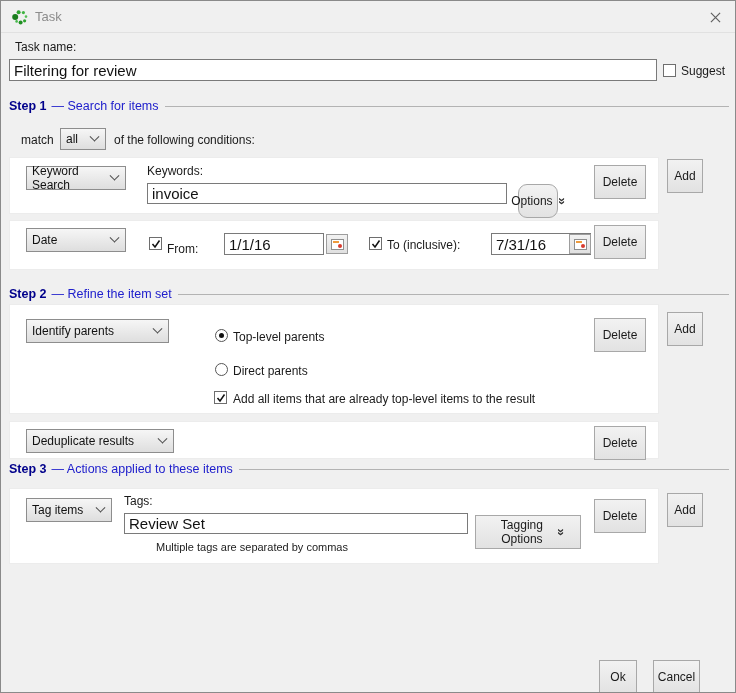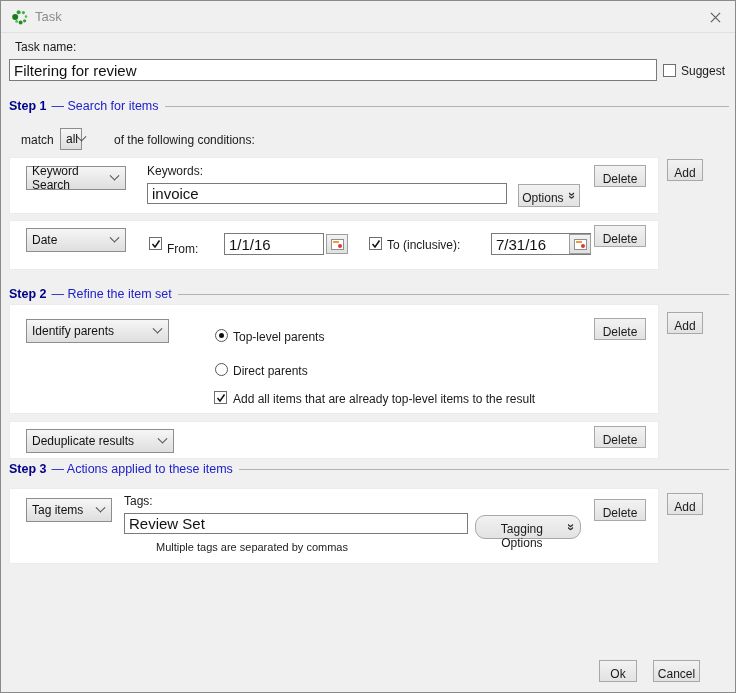--- a/index.html
+++ b/index.html
@@ -23,22 +23,22 @@
 
   
   .txt { position: absolute; white-space: nowrap; }
   .input {
     position: absolute; border: 1px solid #7a7a7a; background: #fff;
     font-family: "Liberation Sans", sans-serif; font-size: 15px; padding: 0 4px; color: #111;
   }
   .btn {
     position: absolute; background: linear-gradient(#f2f2f2, #e2e2e2);
     border: 1px solid #a8a8a8; font-family: "Liberation Sans", sans-serif;
-    font-size: 12px; color: #1a1a1a; display: flex; justify-content: center;
-    gap: 5px; padding: 6px;
+    font-size: 12px; color: #1a1a1a; display: flex; align-items: center; justify-content: center;
+    gap: 5px; padding: 16px;
   }
   .combo {
     position: absolute; background: linear-gradient(#f6f6f6, #dedede);
     border: 1px solid #8d8d8d; display: flex; align-items: center;
     justify-content: space-between; padding: 0 7px 0 5px; color: #111;
   }
   .chev {
     width: 7px; height: 7px; border-right: 1.4px solid #4a4a4a; border-bottom: 1.4px solid #4a4a4a;
     transform: rotate(45deg) translate(-2px,-2px); flex: 0 0 auto;
   }
@@ -105,34 +105,34 @@
   <span class="cb" style="left:662px; top:63px;"></span>
   <span class="txt" style="left:680px; top:63px;">Suggest</span>
 
   <div class="stephdr" style="top:97px;">
     <span class="b">Step 1</span>
     <span class="r">— Search for items</span>
     <span class="line"></span>
   </div>
 
   <span class="txt" style="left:20px; top:132px;">match</span>
-  <div class="combo" style="left:59px; top:127px; width:22px; height:22px;">
+  <div class="combo" style="left:59px; top:127px; width:46px; height:22px;">
     <span>all</span>
     <span class="chev"></span>
   </div>
   <span class="txt" style="left:113px; top:132px;">of the following conditions:</span>
 
   <div class="rowwhite" style="top:156px; height:57px;">
     <div class="combo" style="left:16px; top:8px; width:100px; height:24px;">
       <span>Keyword Search</span>
       <span class="chev"></span>
     </div>
     <span class="txt" style="left:137px; top:6px;">Keywords:</span>
     <input class="input" style="left: 137px; top: 25px; width: 360px; height: 21px;" value="invoice">
-    <button class="btn" style="left:508px; top:26px; width:62px; height:23px;">
+    <button class="btn" style="left:508px; top:26px; width:40px; height:23px;border-radius:9px;">
       <span>Options</span>
       <span class="dchev">»</span>
     </button>
     <button class="btn" style="left:584px; top:7px; width:52px; height:22px;">
       <span>Delete</span>
     </button>
   </div>
   <button class="btn" style="left:666px; top:158px; width:36px; height:22px;">
     <span>Add</span>
   </button>
@@ -212,21 +212,21 @@
     <span class="line"></span>
   </div>
 
   <div class="rowwhite" style="top:487px; height:76px;">
     <div class="combo" style="left:16px; top:9px; width:86px; height:24px;">
       <span>Tag items</span>
       <span class="chev"></span>
     </div>
     <span class="txt" style="left:114px; top:5px;">Tags:</span>
     <input class="input" style="left: 114px; top: 24px; width: 344px; height: 21px;" value="Review Set">
-    <button class="btn" style="left:465px; top:26px; width:106px; height:24px;border-radius:10px;">
+    <button class="btn" style="left:465px; top:26px; width:106px; height:24px;">
       <span>Tagging Options</span>
       <span class="dchev">»</span>
     </button>
     <span class="txt hint" style="left:114px; top:52px;padding-left:32px;">Multiple tags are separated by commas</span>
     <button class="btn" style="left:584px; top:10px; width:52px; height:22px;">
       <span>Delete</span>
     </button>
   </div>
   <button class="btn" style="left:666px; top:492px; width:36px; height:22px;">
     <span>Add</span>

